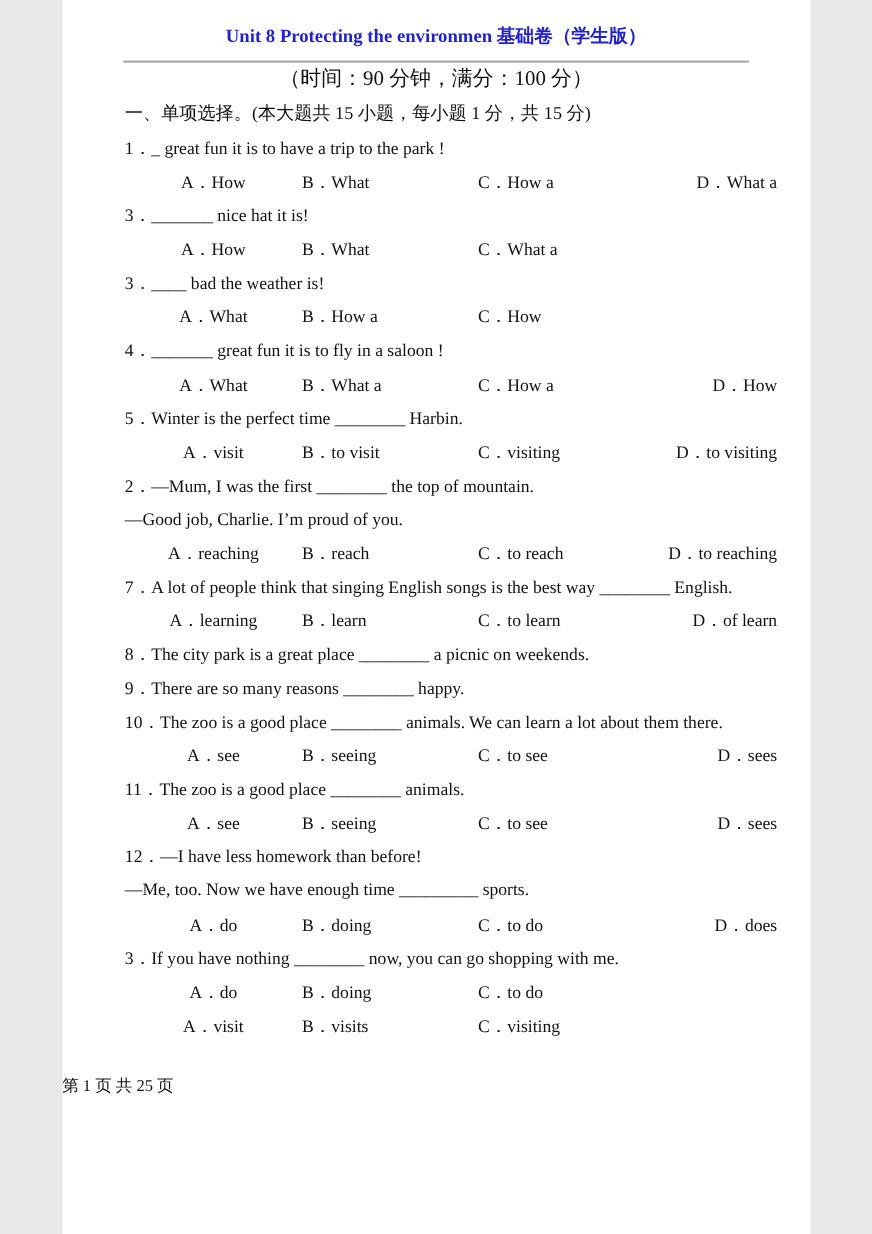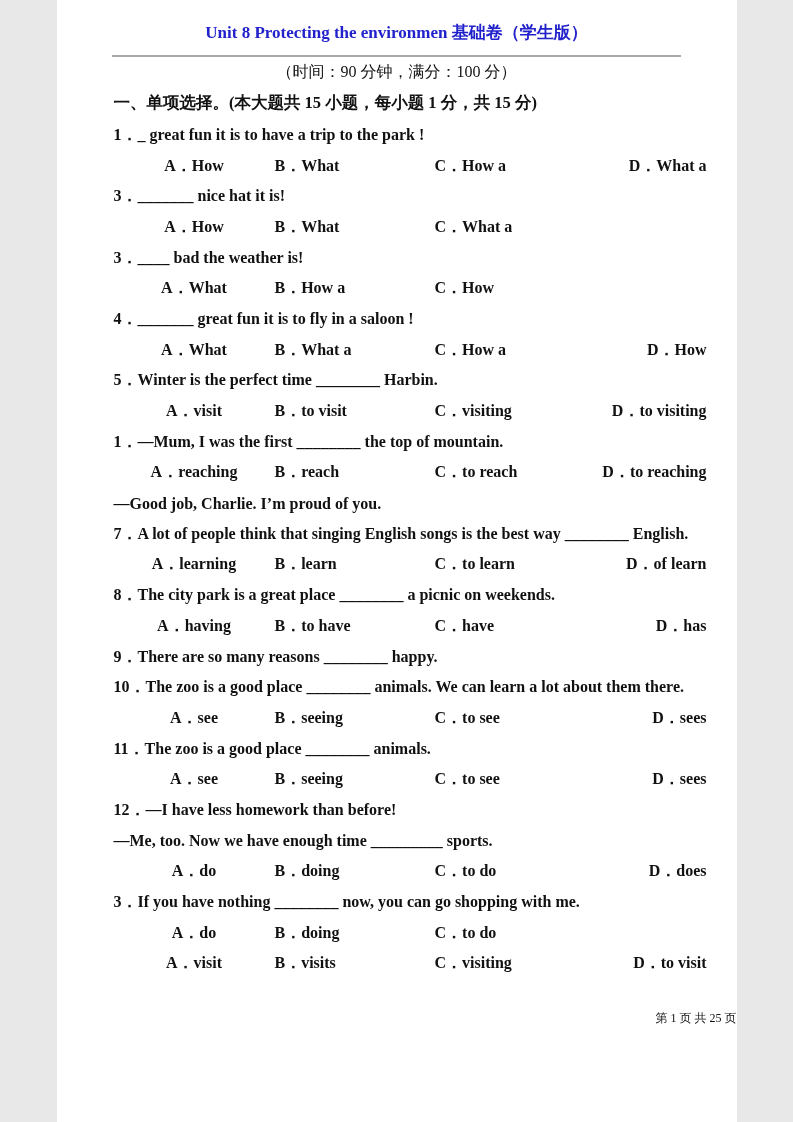--- a/index.html
+++ b/index.html
@@ -28,47 +28,47 @@
   }
   .rule {
     margin: 11px 56px 0 55px;
     height: 2px;
     background: #a8a8a8;
   }
   .subtitle {
     margin-top: 5px;
     line-height: 20px;
     text-align: center;
-    font-size: 16px;
+    font-size: 19px;
   }
   .section-heading {
     margin: 10px 40px 0 57px;
     line-height: 22px;
-    font-weight: bold;
+    font-weight: normal;
     font-size: 16.5px;
   }
-  #questions { margin-top: 6px; font-weight: bold; }
+  #questions { margin-top: 6px; }
   .line {
     height: 30.7px;
     display: flex;
     align-items: center;
     padding-left: 57px;
     padding-right: 30px;
     white-space: nowrap;
   }
   .opt { display: inline-block; }
   .opt:nth-child(1) { width: 161px; text-align: center; }
   .opt:nth-child(2) { width: 160px; }
   .opt:nth-child(3) { width: 162px; }
   .opt:nth-child(4) { flex: 1; text-align: right; }
   .footer {
     margin-top: 29px;
     line-height: 20px;
-    text-align: right;
-    font-size: 12px;
+    text-align: left;
+    font-size: 15px;
   }
 </style>
 </head>
 <body>
 
 <div class="page">
   <div class="title" style="color: rgb(34, 34, 204);">Unit 8 Protecting the environmen 基础卷（学生版）</div>
   <div class="rule"></div>
   <div class="subtitle">（时间：90 分钟，满分：100 分）</div>
   <div class="section-heading">一、单项选择。(本大题共 15 小题，每小题 1 分，共 15 分)</div>
@@ -99,42 +99,36 @@
         <span class="opt">C．How a</span>
         <span class="opt">D．How</span>
       </div>
       <div class="line stem">5．Winter is the perfect time ________ Harbin.</div>
       <div class="line options">
         <span class="opt">A．visit</span>
         <span class="opt">B．to visit</span>
         <span class="opt">C．visiting</span>
         <span class="opt">D．to visiting</span>
       </div>
-      <div class="line stem">1．—Mum, I was the first ________ the top of mountain.</div>
+      <div class="line stem">2．—Mum, I was the first ________ the top of mountain.</div>
+      <div class="line stem">—Good job, Charlie. I’m proud of you.</div>
       <div class="line options">
         <span class="opt">A．reaching</span>
         <span class="opt">B．reach</span>
         <span class="opt">C．to reach</span>
         <span class="opt">D．to reaching</span>
       </div>
-      <div class="line stem">—Good job, Charlie. I’m proud of you.</div>
       <div class="line stem">7．A lot of people think that singing English songs is the best way ________ English.</div>
       <div class="line options">
         <span class="opt">A．learning</span>
         <span class="opt">B．learn</span>
         <span class="opt">C．to learn</span>
         <span class="opt">D．of learn</span>
       </div>
       <div class="line stem">8．The city park is a great place ________ a picnic on weekends.</div>
-      <div class="line options">
-        <span class="opt">A．having</span>
-        <span class="opt">B．to have</span>
-        <span class="opt">C．have</span>
-        <span class="opt">D．has</span>
-      </div>
       <div class="line stem">9．There are so many reasons ________ happy.</div>
       <div class="line stem">10．The zoo is a good place ________ animals. We can learn a lot about them there.</div>
       <div class="line options">
         <span class="opt">A．see</span>
         <span class="opt">B．seeing</span>
         <span class="opt">C．to see</span>
         <span class="opt">D．sees</span>
       </div>
       <div class="line stem">11．The zoo is a good place ________ animals.</div>
       <div class="line options">
@@ -154,17 +148,16 @@
       <div class="line stem">3．If you have nothing ________ now, you can go shopping with me.</div>
       <div class="line options">
         <span class="opt">A．do</span>
         <span class="opt">B．doing</span>
         <span class="opt">C．to do</span>
       </div>
       <div class="line options">
         <span class="opt">A．visit</span>
         <span class="opt">B．visits</span>
         <span class="opt">C．visiting</span>
-        <span class="opt">D．to visit</span>
       </div>
     </div>
   <div class="footer">第 1 页 共 25 页</div>
 </div>
 
 </body></html>

